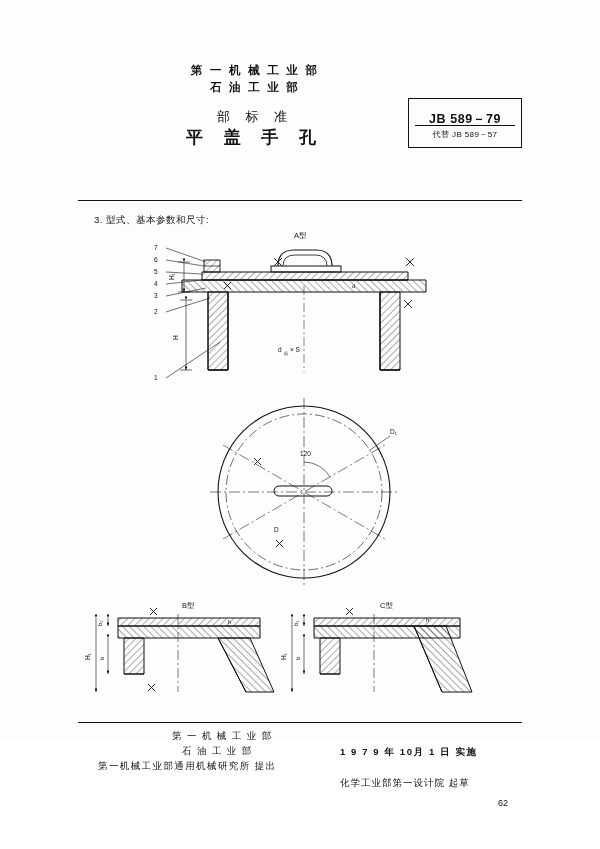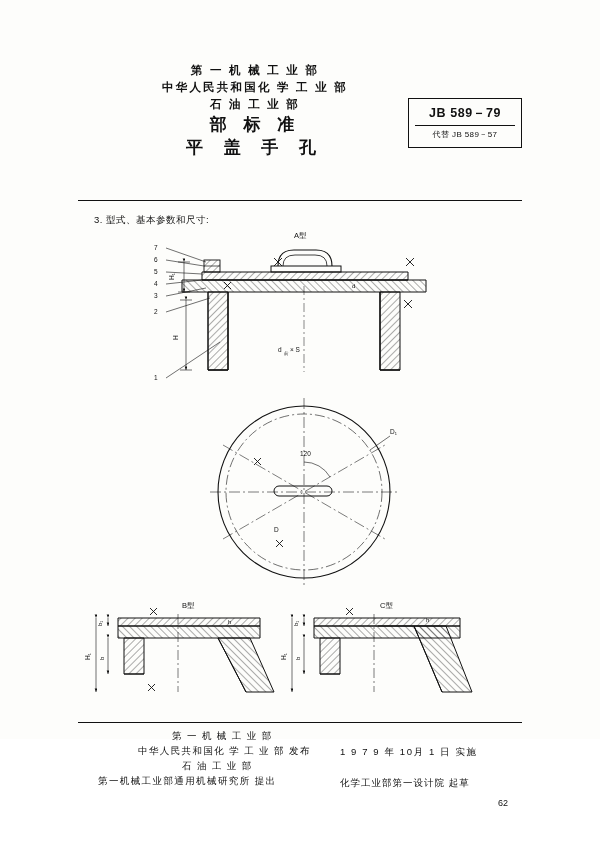--- a/index.html
+++ b/index.html
@@ -2,58 +2,57 @@
 <html><head>
 <meta charset="utf-8">
 <style>
   html,body{margin:0;padding:0;background:#ffffff;}
   body{width:600px;height:849px;position:relative;font-family:"Liberation Sans",sans-serif;color:#111;overflow:hidden;}
   .page{position:absolute;left:0;top:0;width:600px;height:739px;background:#fdfdfb;}
 
   
   .hdr-block{position:absolute;left:130px;top:62px;width:250px;text-align:center;}
   .hdr-line{font-size:11.5px;letter-spacing:2.2px;line-height:17px;white-space:nowrap;font-weight:bold;}
-  .hdr-sub{font-size:17px;letter-spacing:6px;font-weight:bold;}
+  .hdr-sub{margin-top:12px;font-size:13px;letter-spacing:6px;font-weight:normal;}
   .hdr-title{font-size:17px;letter-spacing:8px;font-weight:bold;}
 
   .std-box{position:absolute;left:408px;top:98px;width:112px;height:48px;border:1px solid #111;}
-  .std-box .num{position:absolute;left:0;top:6px;width:112px;text-align:center;font-size:12.5px;font-weight:bold;letter-spacing:.6px;}
+  .std-box .num{position:absolute;left:0;top:12px;width:112px;text-align:center;font-size:12.5px;font-weight:bold;letter-spacing:.6px;}
   .std-box .rule{position:absolute;left:6px;top:26px;width:100px;height:1px;background:#111;}
   .std-box .old{position:absolute;left:0;top:30px;width:112px;text-align:center;font-size:8px;letter-spacing:.4px;}
 
   .hr-top{position:absolute;left:78px;top:200px;width:444px;height:1px;background:#111;}
   .hr-bot{position:absolute;left:78px;top:722px;width:444px;height:1px;background:#111;}
 
   .sec-1{position:absolute;left:94px;top:214px;font-size:9.5px;letter-spacing:.5px;}
 
   
   .foot{position:absolute;left:78px;top:728px;width:444px;font-size:9.5px;}
   .foot-left{position:absolute;left:20px;top:0;width:250px;text-align:left;}
   .fl-row{white-space:nowrap;line-height:15px;letter-spacing:1.4px;}
   .fl-row .ind1{display:inline-block;padding-left:74px;}
   .fl-row .ind2{display:inline-block;padding-left:40px;}
   .fl-row .ind3{display:inline-block;padding-left:84px;}
   .foot-right{position:absolute;left:262px;top:0;width:182px;}
   .fr-row{white-space:nowrap;line-height:15px;letter-spacing:1px;}
-  .fr-row.r1{padding-top:16px;letter-spacing:1.6px;}
+  .fr-row.r1{padding-top:16px;letter-spacing:1.6px;font-weight:bold;}
   .fr-row.r2{padding-top:16px;}
   .pageno{position:absolute;left:498px;top:798px;font-size:9px;}
 
   
   svg.dwg{position:absolute;left:78px;top:222px;width:444px;height:496px;}
   text{font-family:"Liberation Sans",sans-serif;}
 </style>
 </head>
 <body>
 
 <div class="page">
 
   <div class="hdr-block">
     <div class="hdr-line">第 一 机 械 工 业 部</div>
-    <div class="hdr-line">中华人民共和国化 学 工 业 部</div>
     <div class="hdr-line">石 油 工 业 部</div>
     <div class="hdr-sub">部 标 准</div>
     <div class="hdr-title">平 盖 手 孔</div>
   </div>
 
   <div class="std-box">
     <div class="num">JB 589－79</div>
     <div class="rule"></div>
     <div class="old">代替 JB 589－57</div>
   </div>
@@ -235,21 +234,20 @@
       <text x="208" y="438" font-size="6.5" fill="#111" stroke="none" transform="rotate(-90 208 438)">H₁</text>
       <text x="348" y="400" font-size="6" fill="#111" stroke="none">h</text>
     </g>
   </svg>
 
   <div class="hr-bot"></div>
 
   <div class="foot">
     <div class="foot-left">
       <div class="fl-row"><span class="ind1">第 一 机 械 工 业 部</span></div>
-      <div class="fl-row"><span class="ind2">中华人民共和国化 学 工 业 部     发布</span></div>
       <div class="fl-row"><span class="ind3">石 油 工 业 部</span></div>
       <div class="fl-row"><span>第一机械工业部通用机械研究所   提出</span></div>
     </div>
     <div class="foot-right">
       <div class="fr-row r1">1 9 7 9 年 10月 1 日   实施</div>
       <div class="fr-row r2">化学工业部第一设计院   起草</div>
     </div>
   </div>
 
   <div class="pageno">62</div>

